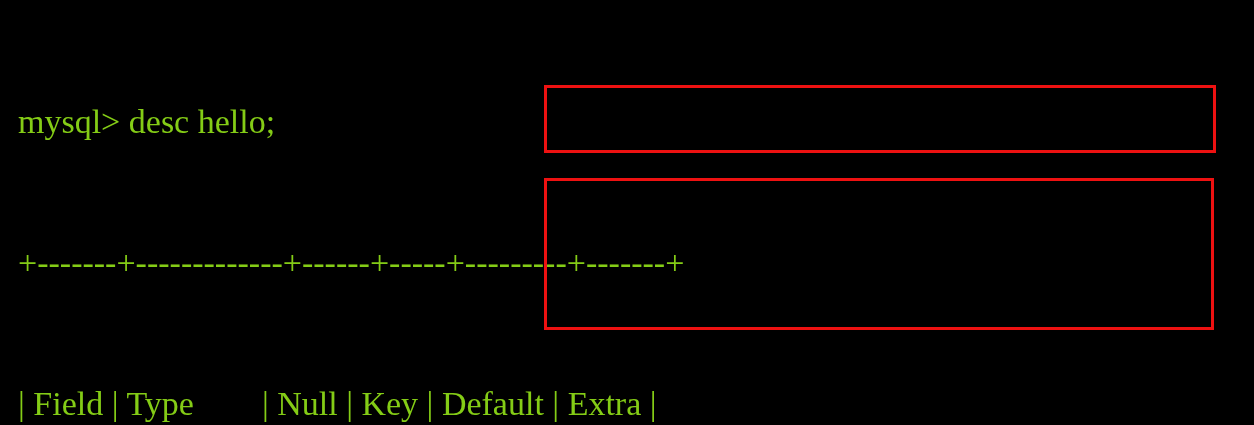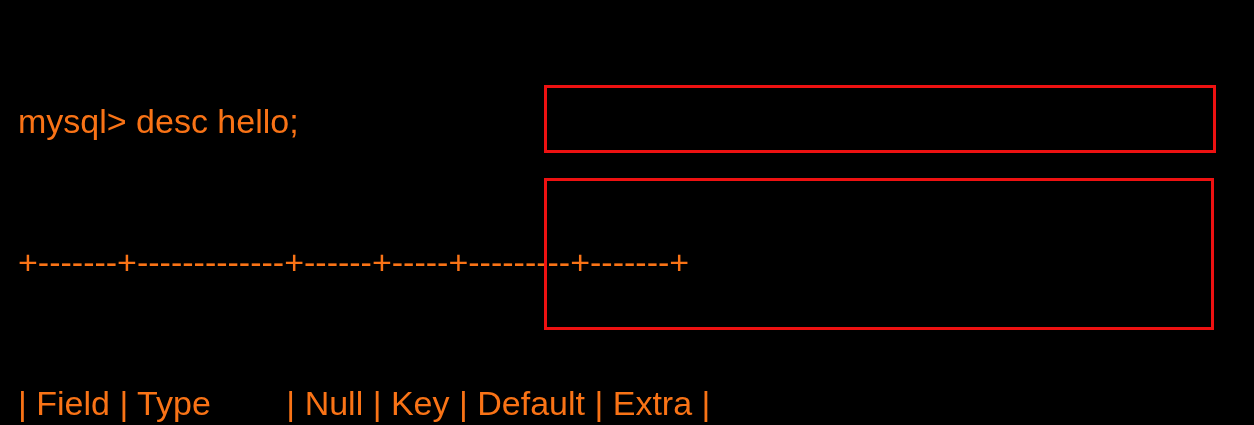--- a/index.html
+++ b/index.html
@@ -14,25 +14,25 @@
     height: 425px;
     background: #000000;
     overflow: hidden;
   }
   .term {
     position: absolute;
     left: 0;
     top: 0;
     width: 1254px;
     height: 332px;
-    font-family: Liberation Sans, sans-serif;
+    font-family: Liberation Serif, serif;
     font-size: 34px;
     line-height: 47px;
     letter-spacing: 0px;
-    color: #f97316;
+    color: #84cc16;
     white-space: pre;
     padding: 4px 0 0 18px;
     box-sizing: border-box;
     -webkit-font-smoothing: antialiased;
   }
   .line {
     height: 47px;
     white-space: pre;
     display: block;
   }

